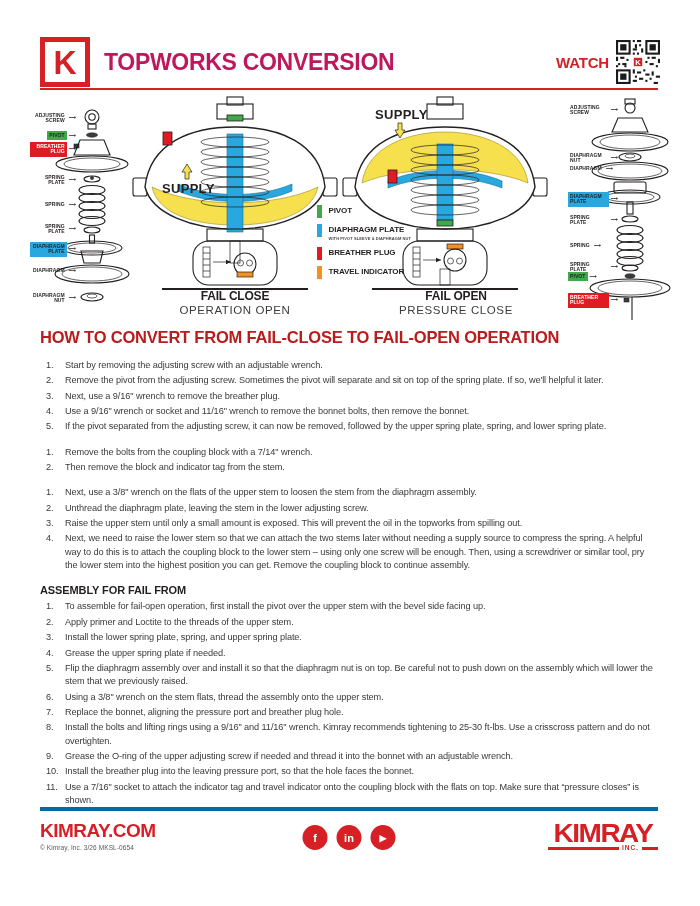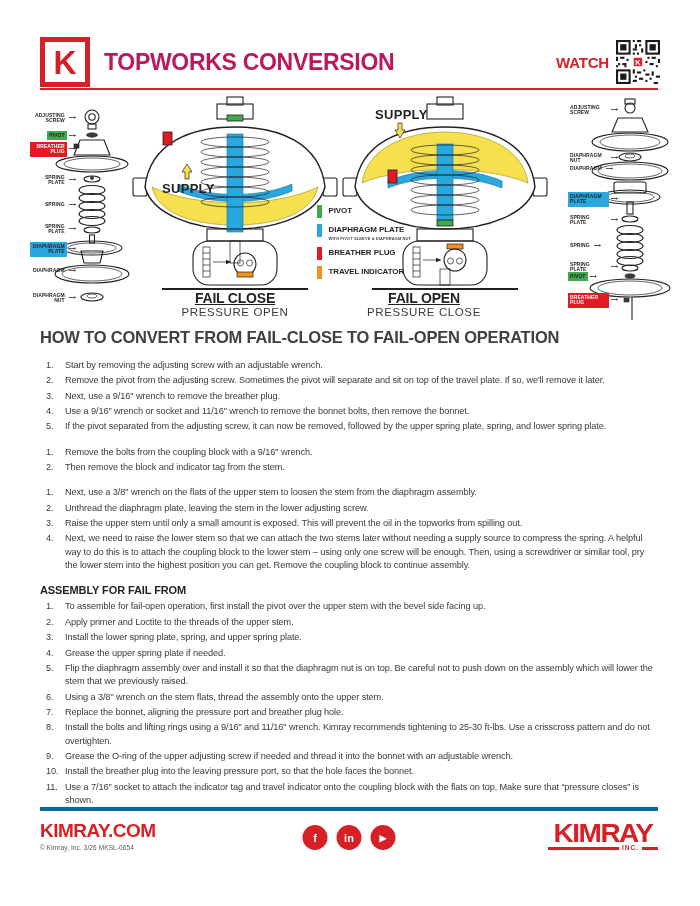--- a/index.html
+++ b/index.html
@@ -37,33 +37,33 @@
   .pl-5{top:130px}.pl-6{top:150px}.pl-7{top:174px}.pl-8{top:199px}
   .pr-0{top:11px}.pr-1{top:59px}.pr-2{top:72px}.pr-3{top:100px}.pr-4{top:121px}
   .pr-5{top:149px}.pr-6{top:168px}.pr-7{top:180px}.pr-8{top:201px}
 
   .supply{position:absolute;font-size:13px;font-weight:700;letter-spacing:.3px;width:50px;text-align:left;}
   .sup-l{left:162px;top:89px;}
   .sup-r{left:375px;top:15px;}
 
   .caption{position:absolute;width:160px;text-align:center;line-height:1.15;}
   .cap-fc{left:155px;top:198px;}
-  .cap-fo{left:344px;top:198px;}
-  .cap-title{font-size:14px;font-weight:800;letter-spacing:-.2px;text-decoration:underline;}
+  .cap-fo{left:376px;top:198px;}
+  .cap-title{font-size:12px;font-weight:800;letter-spacing:-.2px;}
   .cap-sub{font-size:11.5px;font-weight:400;letter-spacing:.6px;color:#3c3c3c;}
 
   .legend{position:absolute;left:317px;top:113px;display:flex;flex-direction:column;gap:6px;}
   .leg-row{display:flex;align-items:flex-start;gap:7px;}
   .leg-bar{width:4.5px;height:13px;flex:0 0 auto;}
   .leg-label{font-size:8px;font-weight:800;letter-spacing:-.1px;padding-top:2px;line-height:1;}
   .leg-sub{font-size:4px;font-weight:700;color:#4a4a4a;margin-top:1.5px;letter-spacing:.1px;}
 
   
   .content{position:absolute;left:40px;top:328px;width:620px;}
-  h1.howto{font-size:16.5px;font-weight:800;color:#404040;letter-spacing:-.2px;margin:0 0 3px;}
+  h1.howto{font-size:16.5px;font-weight:800;color:#b91c1c;letter-spacing:-.2px;margin:0 0 3px;}
   .sec{margin-top:12px;}
   .sec h2{font-size:11px;font-weight:800;color:#231f20;margin:0 0 4px;letter-spacing:-.1px;}
   .sec ol{list-style:none;counter-reset:n;margin:4px;padding:0;}
   .sec li{counter-increment:n;position:relative;padding-left:21px;margin-bottom:2px;
           font-size:9.2px;line-height:1.45;color:#3a3a3a;letter-spacing:-.1px;}
   .sec li::before{content:counter(n) ".";position:absolute;left:2px;color:#3a3a3a;}
 
   
   .footer{position:absolute;left:40px;top:807px;width:618px;border-top:4px solid #0369a1;}
   .site{margin-top:9px;font-size:19px;font-weight:800;color:#d71f26;letter-spacing:-.5px;}
@@ -335,21 +335,21 @@
       </div>
     <div class="plabel pr pr-8">
         <span class="chip hl-r">BREATHER PLUG</span>
       </div>
 
     <div class="supply sup-l">SUPPLY</div>
     <div class="supply sup-r">SUPPLY</div>
 
     <div class="caption cap-fc">
       <div class="cap-title">FAIL CLOSE</div>
-      <div class="cap-sub">PRESSURE OPEN</div>
+      <div class="cap-sub">OPERATION OPEN</div>
     </div>
     <div class="caption cap-fo">
       <div class="cap-title">FAIL OPEN</div>
       <div class="cap-sub">PRESSURE CLOSE</div>
     </div>
 
     <div class="legend">
         <div class="leg-row">
         <div class="leg-bar" style="background: rgb(63, 169, 76);"></div>
         <div>
@@ -380,30 +380,30 @@
       </div>
       </div>
   </div>
 
   <div class="content">
     <h1 class="howto">HOW TO CONVERT FROM FAIL-CLOSE TO FAIL-OPEN OPERATION</h1>
 
     <div class="sec">
       <ol>
           <li>Start by removing the adjusting screw with an adjustable wrench.</li>
-          <li>Remove the pivot from the adjusting screw. Sometimes the pivot will separate and sit on top of the travel plate. If so, we'll remove it later.</li>
+          <li>Remove the pivot from the adjusting screw. Sometimes the pivot will separate and sit on top of the spring plate. If so, we'll helpful it later.</li>
           <li>Next, use a 9/16" wrench to remove the breather plug.</li>
           <li>Use a 9/16" wrench or socket and 11/16" wrench to remove the bonnet bolts, then remove the bonnet.</li>
           <li>If the pivot separated from the adjusting screw, it can now be removed, followed by the upper spring plate, spring, and lower spring plate.</li>
         </ol>
     </div>
 
     <div class="sec">
       <ol>
-          <li>Remove the bolts from the coupling block with a 9/16" wrench.</li>
+          <li>Remove the bolts from the coupling block with a 7/14" wrench.</li>
           <li>Then remove the block and indicator tag from the stem.</li>
         </ol>
     </div>
 
     <div class="sec">
       <ol>
           <li>Next, use a 3/8" wrench on the flats of the upper stem to loosen the stem from the diaphragm assembly.</li>
           <li>Unthread the diaphragm plate, leaving the stem in the lower adjusting screw.</li>
           <li>Raise the upper stem until only a small amount is exposed. This will prevent the oil in the topworks from spilling out.</li>
           <li>Next, we need to raise the lower stem so that we can attach the two stems later without needing a supply source to compress the spring. A helpful way to do this is to attach the coupling block to the lower stem – using only one screw will be enough. Then, using a screwdriver or similar tool, pry the lower stem into the highest position you can get. Remove the coupling block to continue assembly.</li>

